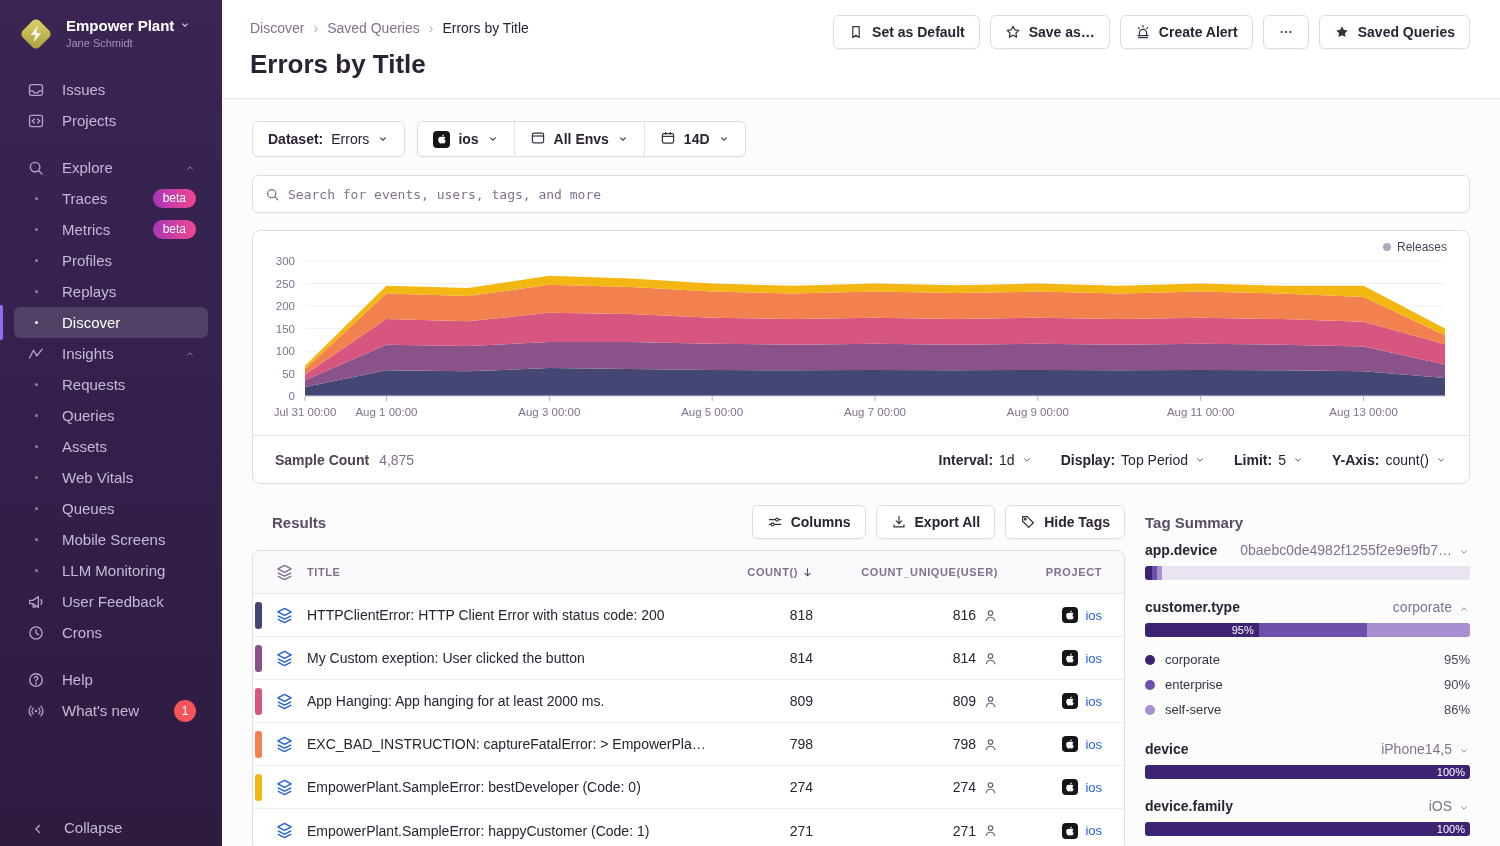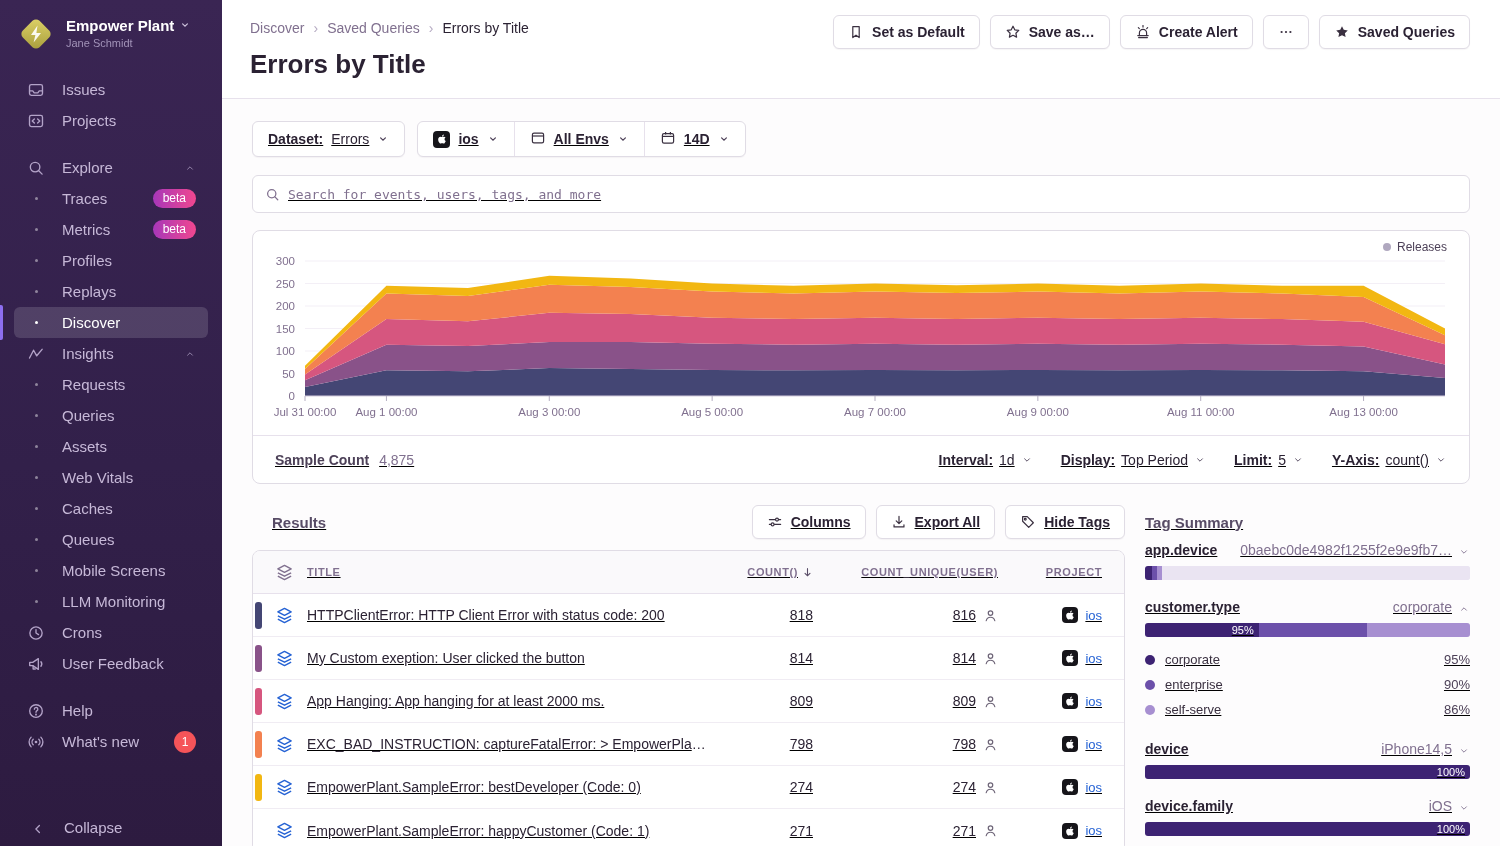--- a/index.html
+++ b/index.html
@@ -32,21 +32,21 @@
   .main { flex:1; display:flex; flex-direction:column; height:846px; overflow:hidden; background:#fff; }
   .main-header { padding:20px 30px 18px 28px; position:relative; border-bottom:1px solid #e7e1ec; background:#fff; }
   .breadcrumb { display:flex; align-items:center; gap:9px; font-size:14px; color:#80708f; }
   .breadcrumb .sep { color:#b5aac2; font-size:14px; }
   .breadcrumb .crumb-current { color:#2b2233; }
   .page-title { font-size:26px; font-weight:700; color:#2b2233; margin-top:13px; }
   .header-actions { position:absolute; top:15px; right:30px; display:flex; gap:10px; }
   .btn { display:flex; align-items:center; gap:8px; height:34px; padding:0 14px; background:#fff; border:1px solid #e0dce5; border-radius:6px; font-size:14px; font-weight:700; color:#2b2233; box-shadow:0 1px 1px rgba(43,34,51,.04); cursor:pointer; white-space:nowrap; }
   .btn .icn { display:flex; color:#3a3040; }
 
-  .content { flex:1; background:#fdfcfd; padding:22px 30px 12px 30px; overflow:hidden;text-decoration:underline; }
+  .content { flex:1; background:#fdfcfd; padding:22px 30px 12px 30px; overflow:hidden; }
 
   
   .filter-row { display:flex; gap:12px; height:36px; }
   .pill { display:flex; align-items:center; background:#fff; border:1px solid #e0dce5; border-radius:6px; box-shadow:0 1px 1px rgba(43,34,51,.04); font-size:14px; color:#2b2233; }
   .pill-seg { display:flex; align-items:center; gap:8px; padding:0 15px; height:100%; cursor:pointer; font-weight:700; }
   .pill-seg + .pill-seg { border-left:1px solid #e7e1ec; }
   .pill-seg .lbl-light { font-weight:400; }
   .chev-d { color:#4d4158; display:flex; }
   .apple-badge { width:17px; height:17px; background:#16151a; border-radius:4px; display:flex; align-items:center; justify-content:center; }
 
@@ -211,52 +211,48 @@
       <li class="nav-item">
         <span class="dot"></span>
         <span>Assets</span>
       </li>
       <li class="nav-item">
         <span class="dot"></span>
         <span>Web Vitals</span>
       </li>
       <li class="nav-item">
         <span class="dot"></span>
-        <span>Caches</span>
-      </li>
-      <li class="nav-item">
-        <span class="dot"></span>
         <span>Queues</span>
       </li>
       <li class="nav-item">
         <span class="dot"></span>
         <span>Mobile Screens</span>
       </li>
       <li class="nav-item">
         <span class="dot"></span>
         <span>LLM Monitoring</span>
-      </li>
-      <li class="nav-item">
-        <span class="icn">
-          <svg width="18" height="18" viewBox="0 0 20 20" fill="none" stroke="currentColor" stroke-width="1.5" stroke-linecap="round" stroke-linejoin="round">
-            <circle cx="10" cy="10" r="6.8"></circle>
-            <path d="M10 6.2v3.8l2.8 1.8"></path>
-          </svg>
-        </span>
-        <span>Crons</span>
       </li>
       <li class="nav-item">
         <span class="icn">
           <svg width="18" height="18" viewBox="0 0 20 20" fill="none" stroke="currentColor" stroke-width="1.5" stroke-linecap="round" stroke-linejoin="round">
             <path d="M3 8.2h3.4l6.2-4.2v12l-6.2-4.2H3z"></path>
             <path d="M15.5 7.5c1 1.3 1 3.7 0 5"></path>
             <path d="M6.8 12v3.5h2.4"></path>
           </svg>
         </span>
         <span>User Feedback</span>
+      </li>
+      <li class="nav-item">
+        <span class="icn">
+          <svg width="18" height="18" viewBox="0 0 20 20" fill="none" stroke="currentColor" stroke-width="1.5" stroke-linecap="round" stroke-linejoin="round">
+            <circle cx="10" cy="10" r="6.8"></circle>
+            <path d="M10 6.2v3.8l2.8 1.8"></path>
+          </svg>
+        </span>
+        <span>Crons</span>
       </li>
       <li class="nav-item gap-top">
         <span class="icn">
           <svg width="18" height="18" viewBox="0 0 20 20" fill="none" stroke="currentColor" stroke-width="1.5" stroke-linecap="round" stroke-linejoin="round">
             <circle cx="10" cy="10" r="7"></circle>
             <path d="M8.2 8a1.9 1.9 0 1 1 2.9 1.6c-.8.5-1.1 1-1.1 1.8"></path>
             <circle cx="10" cy="14" r="0.4" fill="currentColor"></circle>
           </svg>
         </span>
         <span>Help</span>

